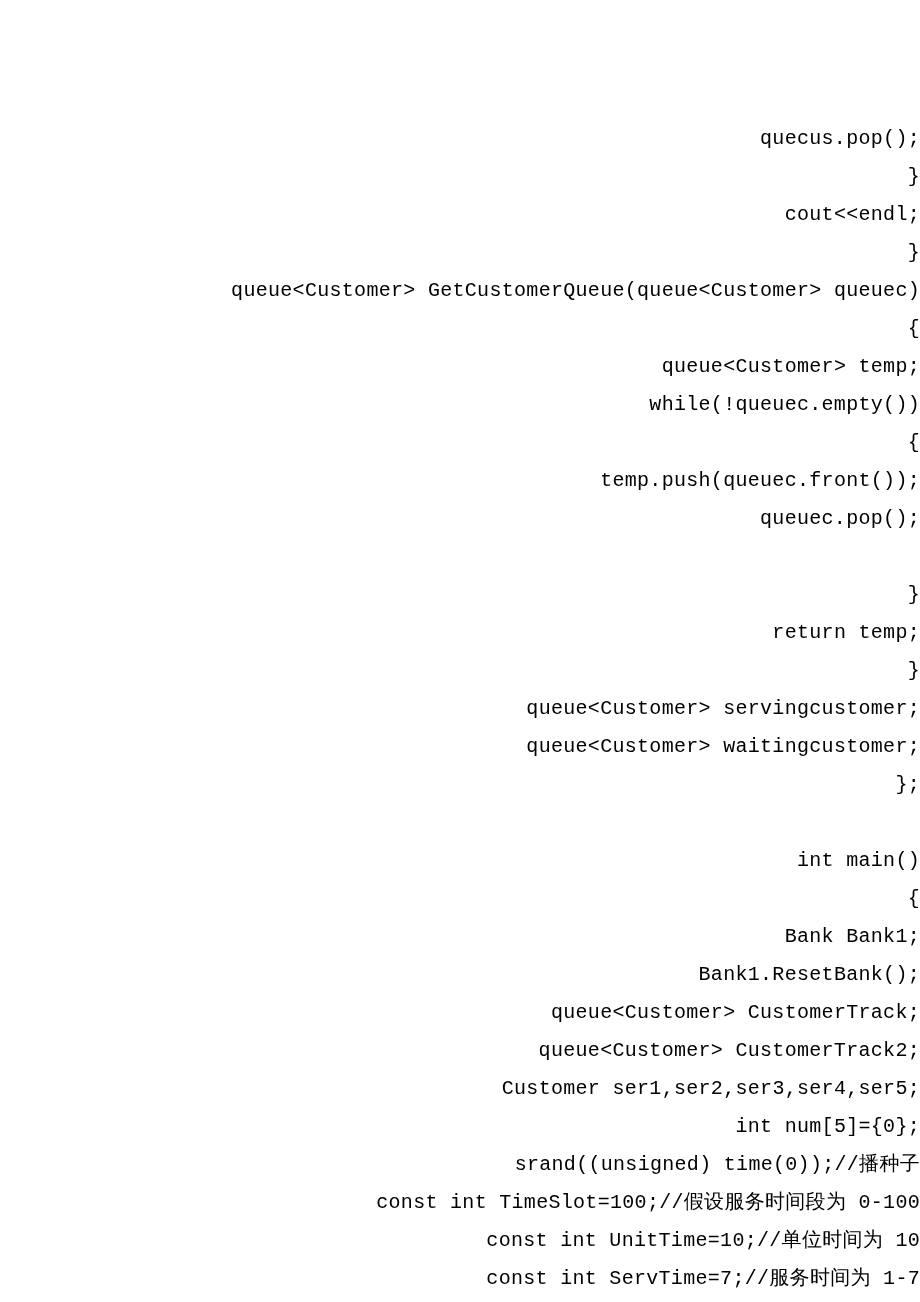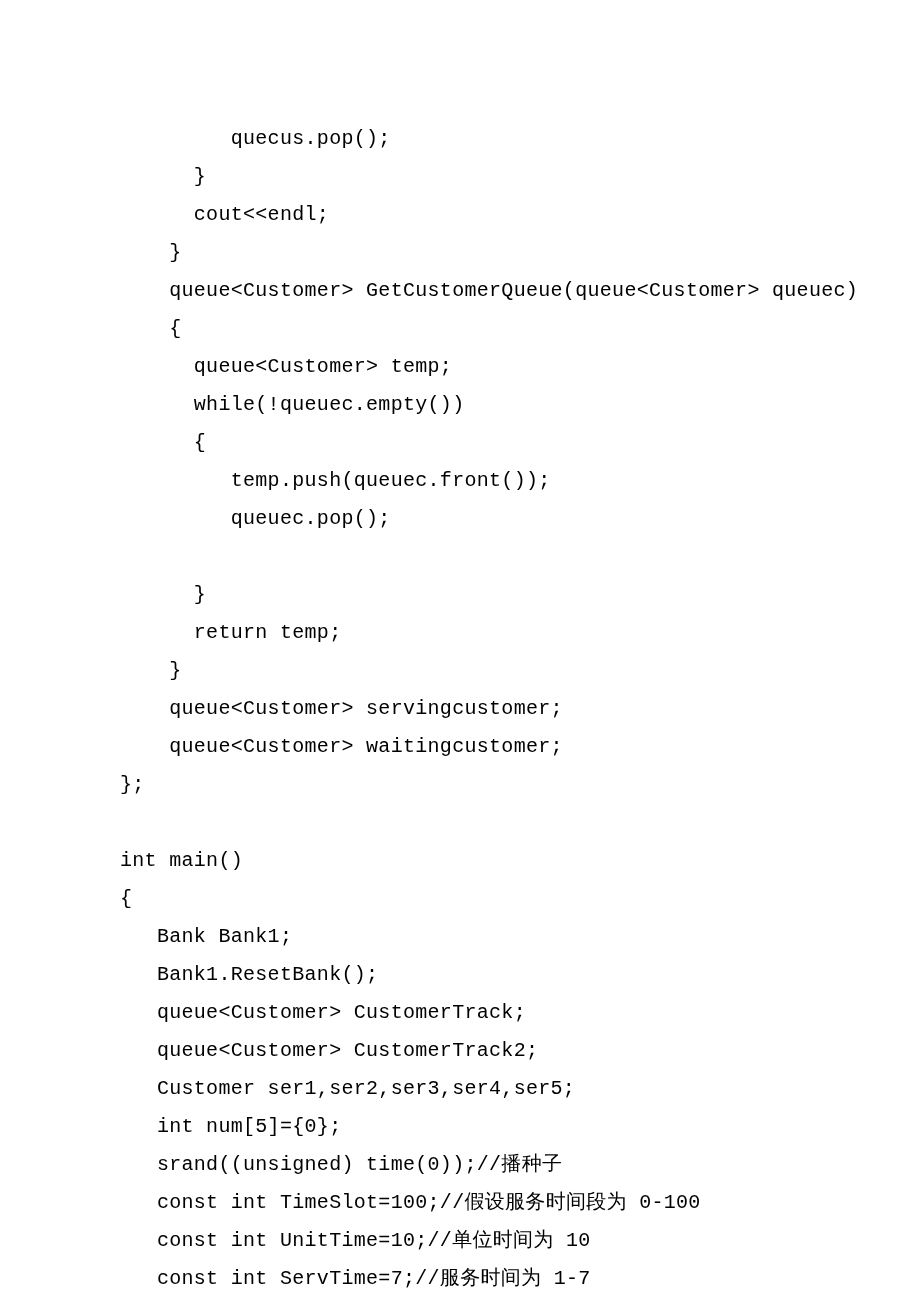--- a/index.html
+++ b/index.html
@@ -13,20 +13,21 @@
     padding: 120px 0 120px 120px;
     box-sizing: border-box;
     width: 920px;
   }
   .code {
     font-size: 20px;
     line-height: 38px;
     color: #000000;
     white-space: pre;
     letter-spacing: 0.3px;
+    text-align: right;
   }
 </style>
 </head>
 <body>
 
 <div class="page">
   <div class="code" id="code-block"><div>         quecus.pop();</div><div>      }</div><div>      cout&lt;&lt;endl;</div><div>    }</div><div>    queue&lt;Customer&gt; GetCustomerQueue(queue&lt;Customer&gt; queuec)</div><div>    {</div><div>      queue&lt;Customer&gt; temp;</div><div>      while(!queuec.empty())</div><div>      {</div><div>         temp.push(queuec.front());</div><div>         queuec.pop();</div><div>&nbsp;</div><div>      }</div><div>      return temp;</div><div>    }</div><div>    queue&lt;Customer&gt; servingcustomer;</div><div>    queue&lt;Customer&gt; waitingcustomer;</div><div>};</div><div>&nbsp;</div><div>int main()</div><div>{</div><div>   Bank Bank1;</div><div>   Bank1.ResetBank();</div><div>   queue&lt;Customer&gt; CustomerTrack;</div><div>   queue&lt;Customer&gt; CustomerTrack2;</div><div>   Customer ser1,ser2,ser3,ser4,ser5;</div><div>   int num[5]={0};</div><div>   srand((unsigned) time(0));//播种子</div><div>   const int TimeSlot=100;//假设服务时间段为 0-100</div><div>   const int UnitTime=10;//单位时间为 10</div><div>   const int ServTime=7;//服务时间为 1-7</div></div>
 </div>
 
 </body></html>

